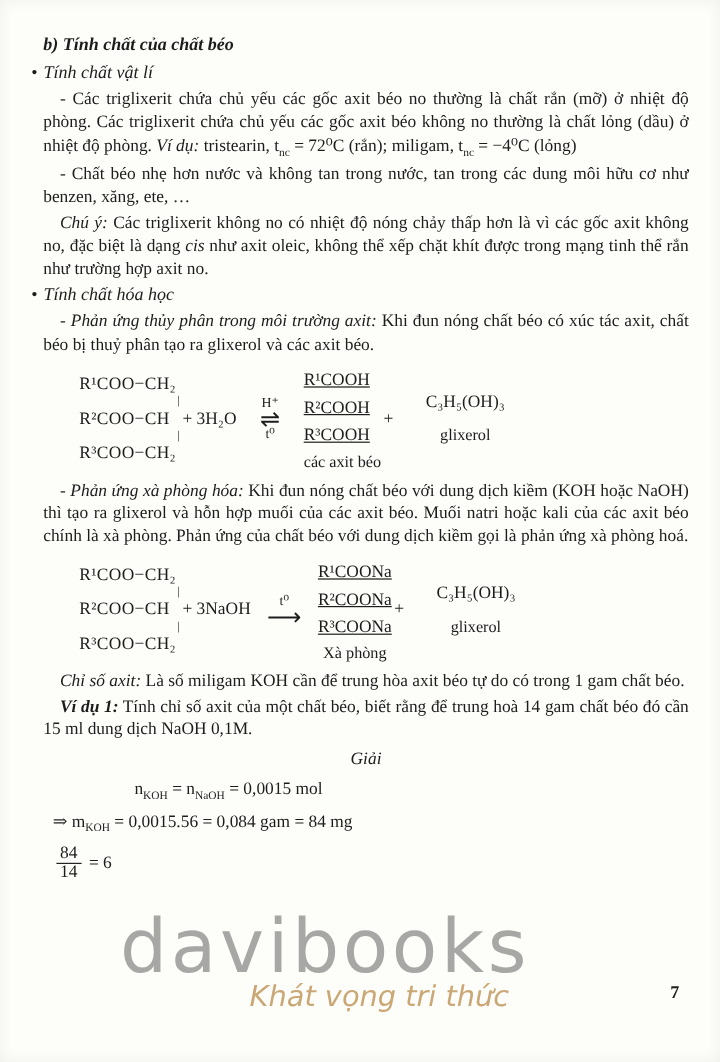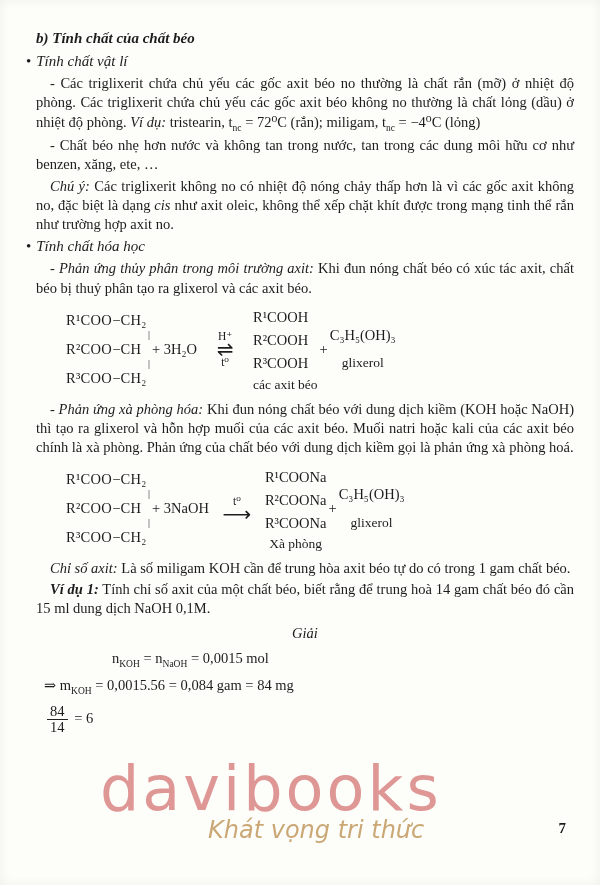--- a/index.html
+++ b/index.html
@@ -46,41 +46,41 @@
     margin: 8px 0 8px 30px;
     gap: 2px;
     line-height: 1;
   }
   .structure { display: inline-block; }
   .s-line { height: 20px; display: flex; align-items: center; letter-spacing: 0.3px; }
   .s-bond { height: 9px; padding-left: 82px; font-size: 10px; line-height: 9px; color: #222; }
   .arrow-block { text-align: center; min-width: 52px; }
   .arrow-top, .arrow-bottom { font-size: 11.5px; line-height: 12px; }
   .arrow-sym { font-size: 20px; line-height: 14px; font-family: "DejaVu Sans", sans-serif; }
-  .products-col .p-line { height: 23px; display: flex; align-items: center; }
+  .products-col .p-line { height: 23px; display: flex; align-items: center; text-decoration: underline; }
   .prod-label { font-size: 13.5px; margin-top: 3px; text-align: center; }
   .plus-term { white-space: nowrap; }
-  .gly-col { text-align: center; }
+  .gly-col { text-align: center; margin-left: 25px; }
   .gly-col .prod-label { margin-top: 14px; }
   
   .solution-title { text-align: center; font-style: italic; margin: 6px 0 4px 0; }
   .sol-line { margin: 8px 0 0 76px; }
   .sol-line.arrowed { margin-left: 8px; }
   .frac { display: inline-block; vertical-align: middle; text-align: center; line-height: 1.05; margin: 0 3px; }
   .frac .num { display: block; border-bottom: 1.2px solid #222; padding: 0 3px; font-family: Liberation Serif, serif; }
   .frac .den { display: block; }
   
   .wm-main {
     position: absolute;
     left: 100px;
     top: 752px;
     font-family: "DejaVu Sans", "Liberation Sans", sans-serif;
     font-size: 62px;
     letter-spacing: 3px;
-    color: #b91c1c;
+    color: #404040;
     opacity: 0.45;
     pointer-events: none;
   }
   .wm-sub {
     position: absolute;
     left: 208px;
     top: 816px;
     font-family: "DejaVu Sans", sans-serif;
     font-style: italic;
     font-size: 24px;

